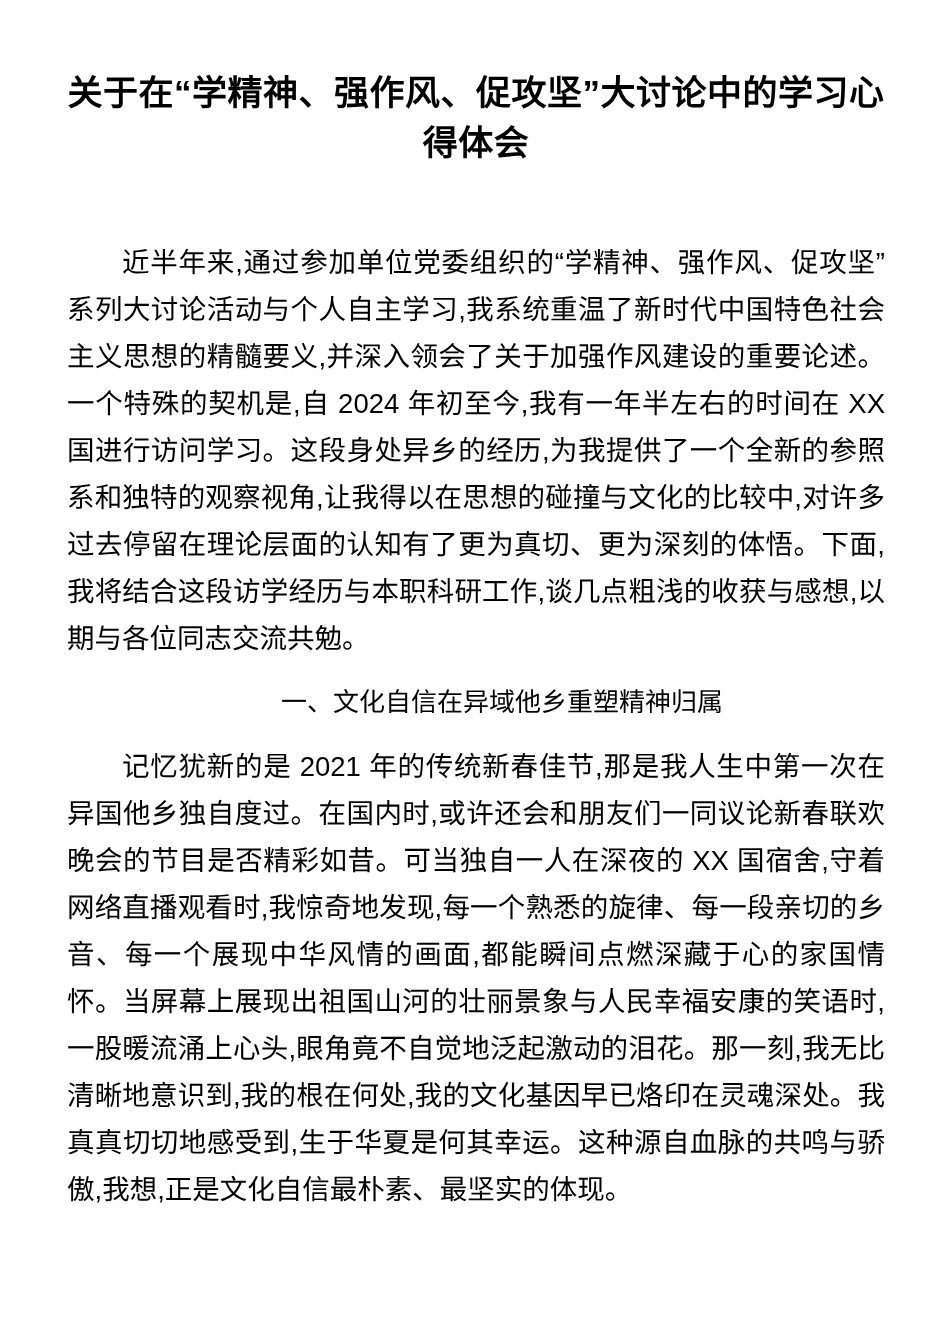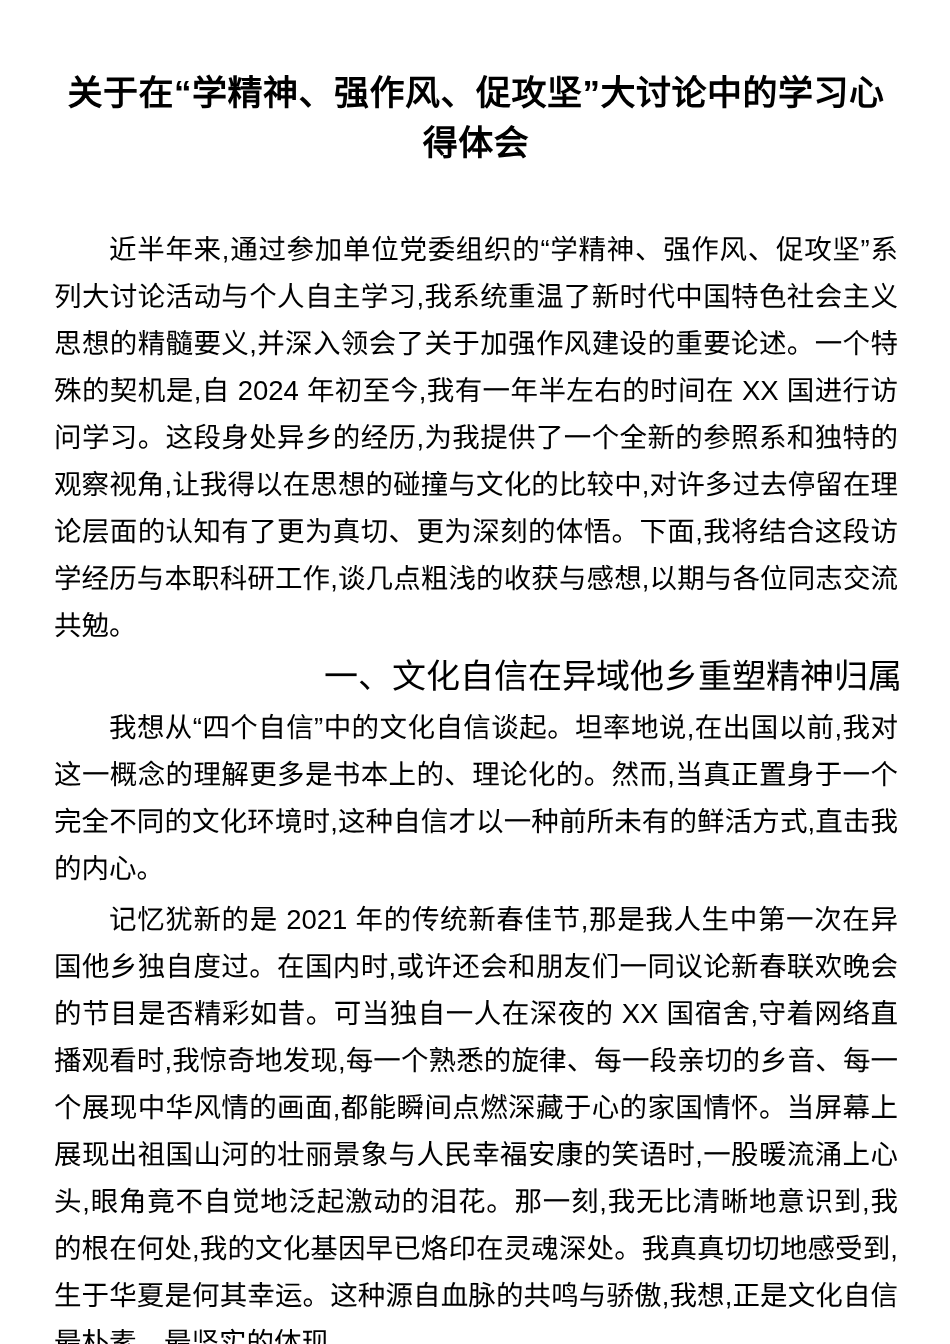--- a/index.html
+++ b/index.html
@@ -45,32 +45,32 @@
   .body-block {
     font-size: 27.5px;
     line-height: 47px;
     text-align: justify;
     text-justify: inter-ideograph;
     letter-spacing: 0px;
     color: #000000;
   }
 
   p.para {
-    margin: 4px;
+    margin: 17px;
     text-indent: 2em;
     text-align: justify;
     text-justify: inter-ideograph;
   }
 
   p.section-heading {
     margin: 0;
     text-indent: 2em;
-    font-size: 34px;
+    font-size: 26px;
     line-height: 47px;
-    text-align: right;
+    text-align: center;
     font-weight: normal;
     color: #000000;
   }
 
   
   p.para:last-line {
     text-align: left;
   }
 </style>
 </head>
@@ -82,19 +82,18 @@
     <h1 class="doc-title">关于在“学精神、强作风、促攻坚”大讨论中的学习心得体会</h1>
 
     <div class="title-spacer"></div>
 
     <div class="body-block">
 
       <p class="para">近半年来,通过参加单位党委组织的“学精神、强作风、促攻坚”系列大讨论活动与个人自主学习,我系统重温了新时代中国特色社会主义思想的精髓要义,并深入领会了关于加强作风建设的重要论述。一个特殊的契机是,自 2024 年初至今,我有一年半左右的时间在 XX 国进行访问学习。这段身处异乡的经历,为我提供了一个全新的参照系和独特的观察视角,让我得以在思想的碰撞与文化的比较中,对许多过去停留在理论层面的认知有了更为真切、更为深刻的体悟。下面,我将结合这段访学经历与本职科研工作,谈几点粗浅的收获与感想,以期与各位同志交流共勉。</p>
 
       <p class="section-heading">一、文化自信在异域他乡重塑精神归属</p>
 
-      <p class="para">我想从“四个自信”中的文化自信谈起。坦率地说,在出国以前,我对这一概念的理解更多是书本上的、理论化的。然而,当真正置身于一个完全不同的文化环境时,这种自信才以一种前所未有的鲜活方式,直击我的内心。</p>
 
       <p class="para">记忆犹新的是 2021 年的传统新春佳节,那是我人生中第一次在异国他乡独自度过。在国内时,或许还会和朋友们一同议论新春联欢晚会的节目是否精彩如昔。可当独自一人在深夜的 XX 国宿舍,守着网络直播观看时,我惊奇地发现,每一个熟悉的旋律、每一段亲切的乡音、每一个展现中华风情的画面,都能瞬间点燃深藏于心的家国情怀。当屏幕上展现出祖国山河的壮丽景象与人民幸福安康的笑语时,一股暖流涌上心头,眼角竟不自觉地泛起激动的泪花。那一刻,我无比清晰地意识到,我的根在何处,我的文化基因早已烙印在灵魂深处。我真真切切地感受到,生于华夏是何其幸运。这种源自血脉的共鸣与骄傲,我想,正是文化自信最朴素、最坚实的体现。</p>
 
     </div>
   </div>
 </div>
 
 </body></html>

